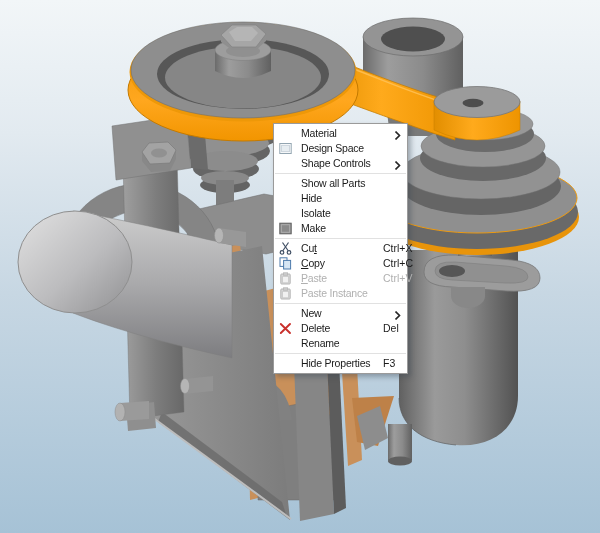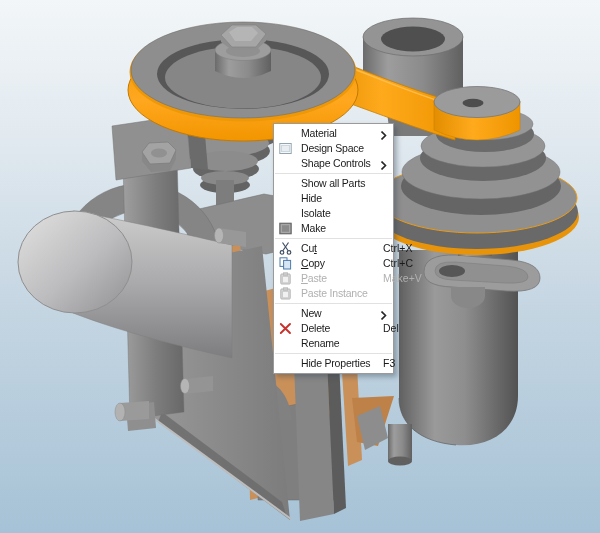--- a/index.html
+++ b/index.html
@@ -2,21 +2,21 @@
 <html><head>
 <meta charset="utf-8">
 <style>
   html,body{margin:0;padding:0;}
   body{width:600px;height:533px;overflow:hidden;font-family:"Liberation Sans",sans-serif;}
   #stage{position:relative;width:600px;height:533px;overflow:hidden;
          background:linear-gradient(180deg,#f2f6f8 0%,#e2eaf0 25%,#c7d7e3 55%,#a6c2d6 100%);}
   #scene{position:absolute;left:0;top:0;width:600px;height:533px;display:block;}
 
   
-  .menu{position:absolute;left:273px;top:123px;width:121px;box-sizing:border-box;
+  .menu{position:absolute;left:273px;top:123px;width:135px;box-sizing:border-box;
         background:#ffffff;border:1px solid #9a9a9a;padding:2px 0;
         box-shadow:3px 3px 5px rgba(60,70,82,0.40);
         font-size:10.5px;color:#1b1b1b;z-index:10;cursor:default;}
   .mi{position:relative;height:15px;line-height:15px;}
   .mi .ic{position:absolute;left:5px;top:1px;width:13px;height:13px;}
   .mi .lbl{position:absolute;left:27px;top:0;white-space:nowrap;letter-spacing:-0.2px;}
   .mi .sc{position:absolute;left:109px;top:0;white-space:nowrap;text-align:right;}
   .mi .ar{position:absolute;right:6px;top:3px;width:6px;height:9px;}
   .mi.disabled{color:#b0b0b0;}
   .mi u{text-decoration:underline;}
@@ -252,21 +252,21 @@
         <span class="lbl"><u>C</u>opy</span>
         <span class="sc">Ctrl+C</span>
       </div>
       <div class="mi disabled">
         <span class="ic"><svg viewBox="0 0 13 13" width="13" height="13">
             <rect x="1.8" y="2" width="9.4" height="10" rx="0.8" fill="#d8d8d8" stroke="#b5b5b5" stroke-width="1"></rect>
             <rect x="4.4" y="0.8" width="4.2" height="2.4" fill="#cfcfcf" stroke="#b5b5b5" stroke-width="0.8"></rect>
             <rect x="3.6" y="4.4" width="5.8" height="6.4" fill="#f1f1f1" stroke="#c8c8c8" stroke-width="0.8"></rect>
           </svg></span>
         <span class="lbl"><u>P</u>aste</span>
-        <span class="sc">Make+V</span>
+        <span class="sc">Ctrl+V</span>
       </div>
       <div class="mi disabled">
         <span class="ic"><svg viewBox="0 0 13 13" width="13" height="13">
             <rect x="1.8" y="2" width="9.4" height="10" rx="0.8" fill="#d8d8d8" stroke="#b5b5b5" stroke-width="1"></rect>
             <rect x="4.4" y="0.8" width="4.2" height="2.4" fill="#cfcfcf" stroke="#b5b5b5" stroke-width="0.8"></rect>
             <rect x="3.6" y="4.4" width="5.8" height="6.4" fill="#f1f1f1" stroke="#c8c8c8" stroke-width="0.8"></rect>
           </svg></span>
         <span class="lbl">Paste Instance</span>
       </div>
       <div class="sep"></div>

